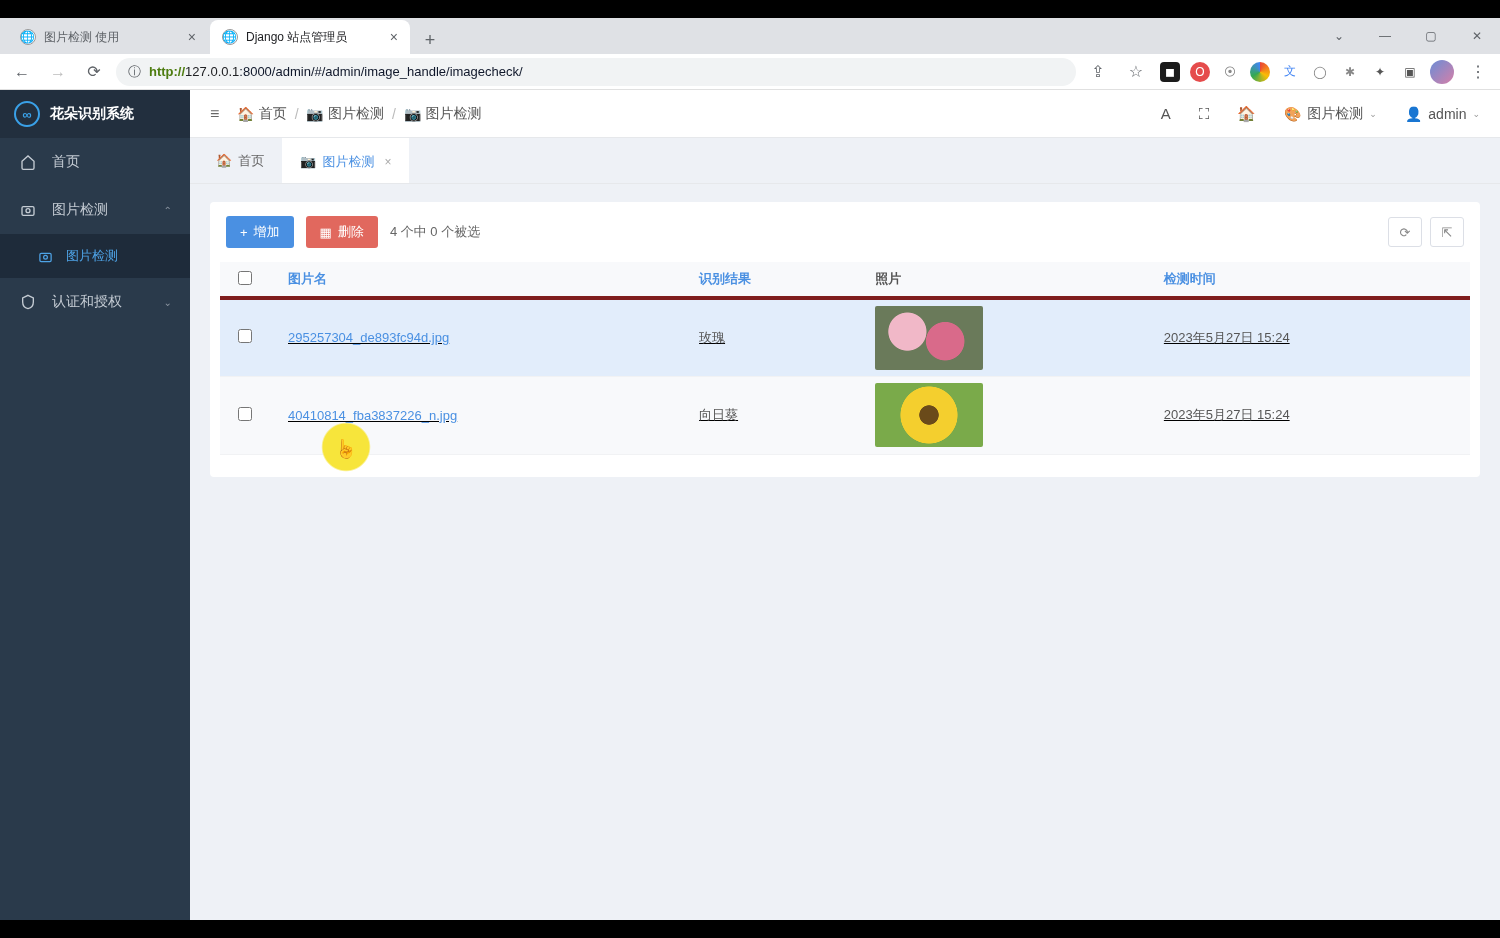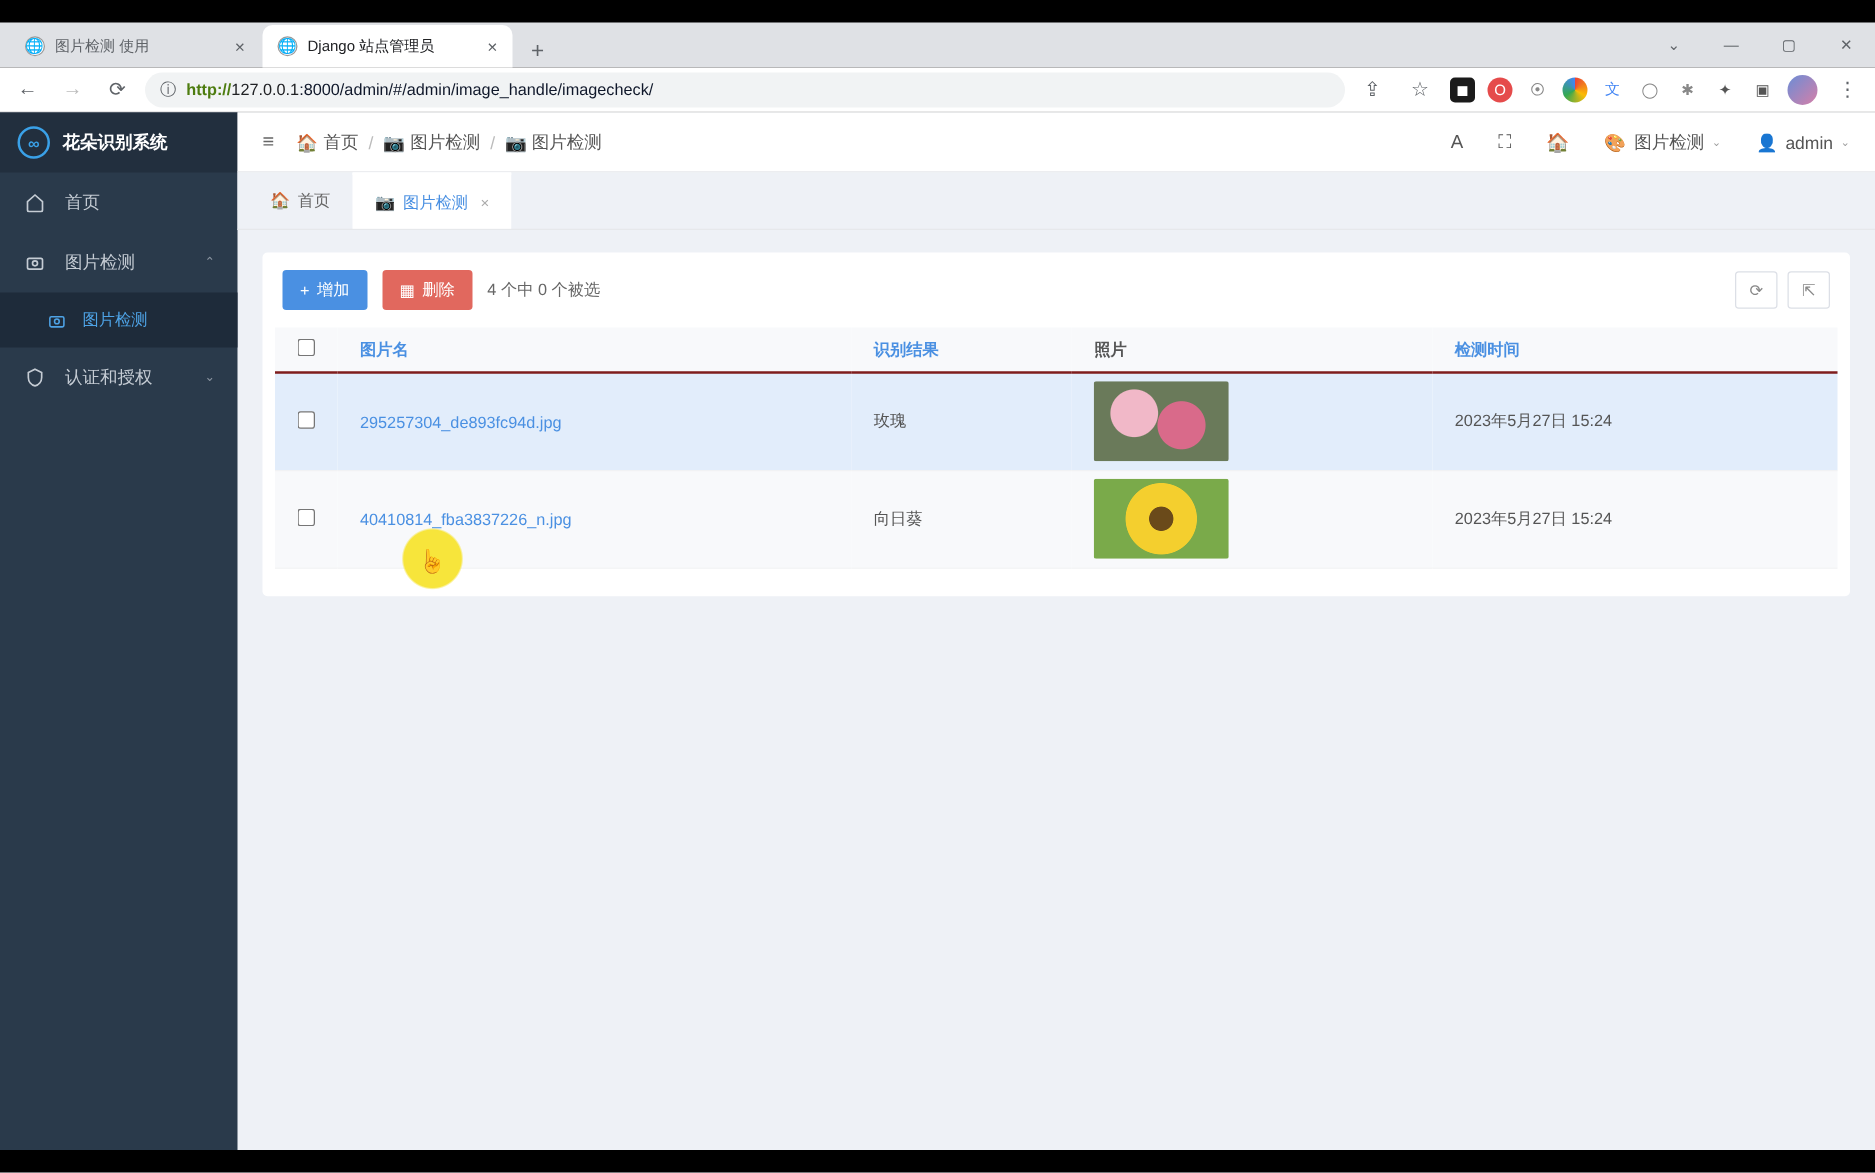--- a/index.html
+++ b/index.html
@@ -65,24 +65,24 @@
 .toolbar { display: flex; align-items: center; padding: 0 6px; gap: 12px; margin-bottom: 14px; }
 .btn { height: 32px; padding: 0 14px; border: none; border-radius: 3px; font-size: 13px; color: #fff; display: flex; align-items: center; gap: 6px; cursor: pointer; }
 .btn-primary { background: #4a90e2; }
 .btn-danger { background: #e1685e; }
 .selection-info { font-size: 13px; color: #666; }
 .tb-right { margin-left: auto; display: flex; gap: 8px; }
 .tb-ico { width: 34px; height: 30px; border: 1px solid #dcdfe6; border-radius: 3px; display: flex; align-items: center; justify-content: center; color: #888; font-size: 13px; cursor: pointer; }
 
 table { width: 100%; border-collapse: collapse; }
 th, td { text-align: left; font-size: 13px; padding: 0 18px; }
-th { font-weight: 600; color: #4a90e2; height: 36px; border-bottom: 2px solid #7f1d1d; background:#f8f9fb; }
+th { font-weight: 600; color: #4a90e2; height: 36px; border-bottom: 4px solid #7f1d1d; background:#f8f9fb; }
 th.noclick { color: #555; }
 td { color: #555; border-bottom: 1px solid #f1f2f4; }
-tr.data-row { height: 78px; }
+tr.data-row { height: 78px; text-decoration: underline; }
 tr.data-row:nth-child(even) { background: #f8f9fb; }
 tr.data-row.hovered { background: #e2edfb; }
 td a { color: #4a90e2; text-decoration: none; }
 .chk { width: 14px; height: 14px; }
 .thumb { width: 108px; height: 64px; border-radius: 2px; display: block; }
 
 
 .th-rose { background: radial-gradient(circle at 30% 40%, #f1b8c8 0 22%, transparent 23%), radial-gradient(circle at 65% 55%, #d96a8a 0 24%, transparent 25%), #6a7a5a; }
 .th-tulip { background: linear-gradient(#fdfdfd 0 35%, transparent 35%), linear-gradient(90deg, #5a8a3a 45%, #5a8a3a 55%), #fdfdfd; position: relative; }
 .th-tulip::before { content:''; position:absolute; top:6px; left:20px; width:68px; height:22px; background: repeating-linear-gradient(90deg,#e89ab0 0 8px, transparent 8px 12px); border-radius: 8px; }

